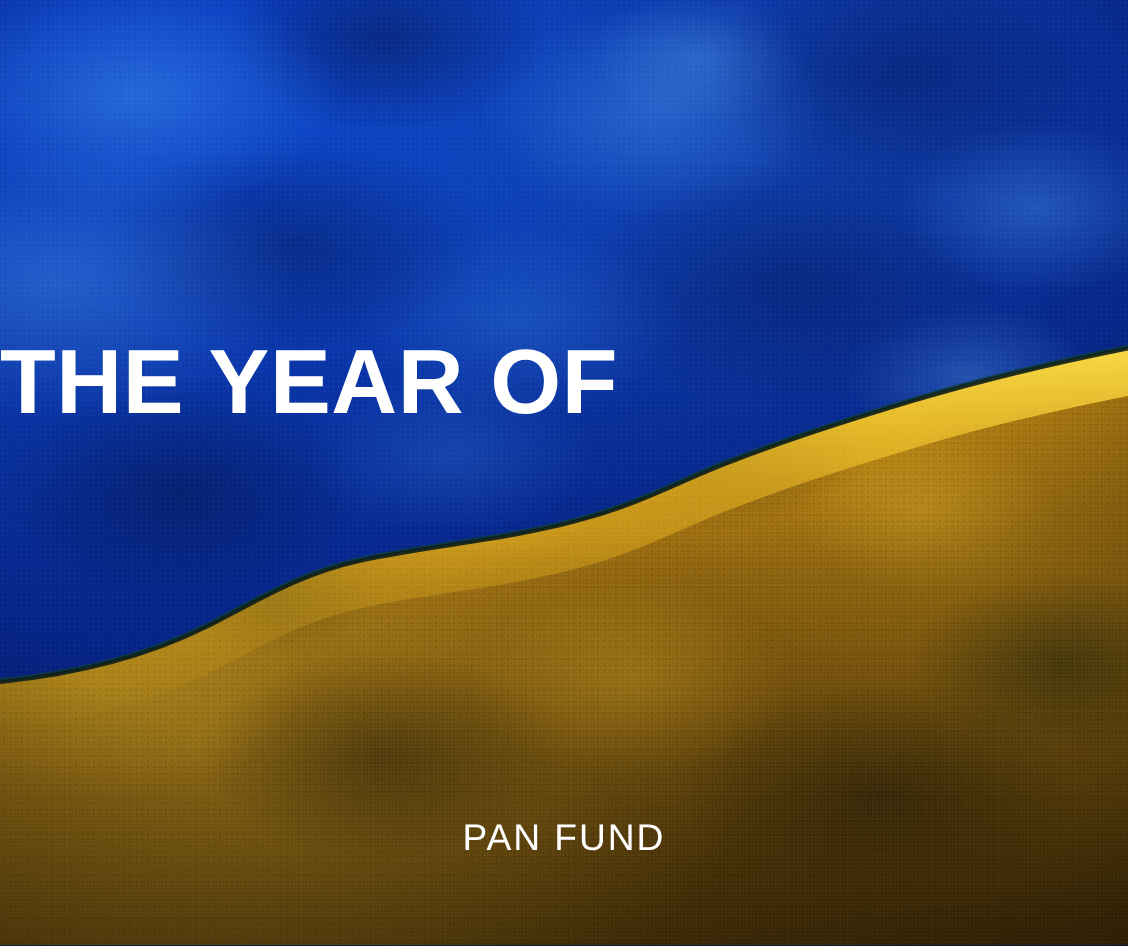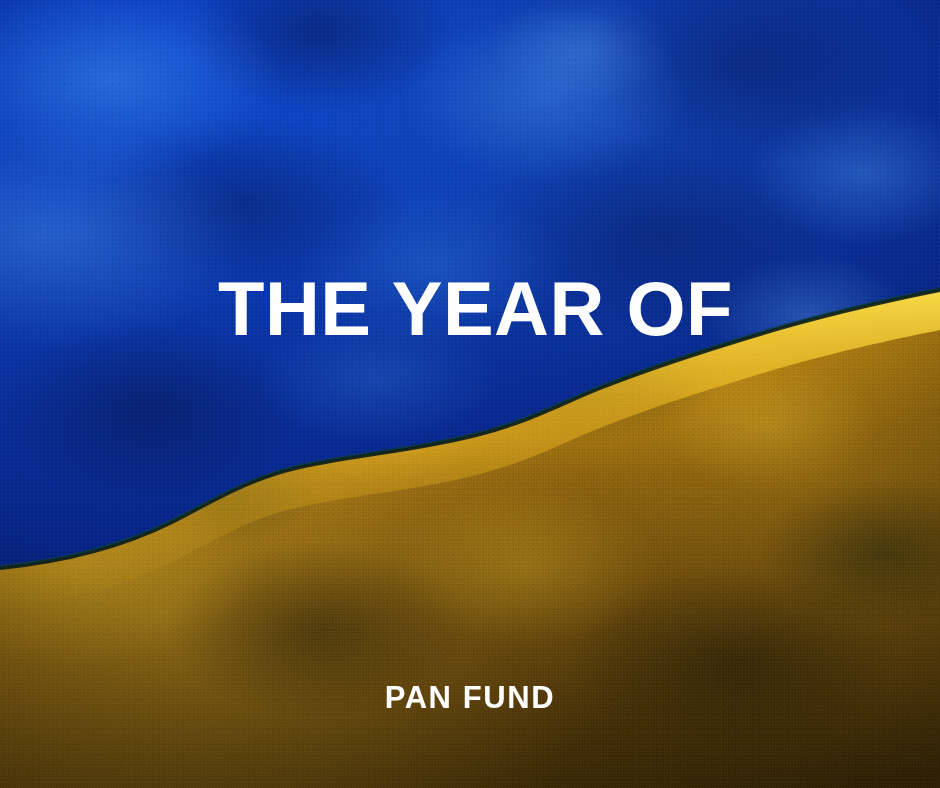--- a/index.html
+++ b/index.html
@@ -101,24 +101,22 @@
   
   .wave-edge{
     position:absolute;inset:0;pointer-events:none;
   }
   .wave-edge svg{display:block;width:940px;height:788px;}
 
   
   .title-block{
     position:absolute;
     left:0;right:0;
-    top:258px;
-    text-align:center;
+    top:268px;
     z-index:6;
-    margin-left:11px;
   }
   .title-line{
     display:block;
     color:#ffffff;
     font-family:"Liberation Sans", sans-serif;
     font-weight:700;
     font-size:76px;
     line-height:1.34;
     letter-spacing:.5px;
     white-space:nowrap;
@@ -128,21 +126,21 @@
   .footer-block{
     position:absolute;
     left:0;right:0;
     bottom:72px;
     text-align:center;
     z-index:6;
   }
   .footer-text{
     color:#ffffff;
     font-family:"Liberation Sans", sans-serif;
-    font-weight:700;
+    font-weight:400;
     font-size:31px;
     letter-spacing:1.6px;
   }
 </style>
 </head>
 <body>
 
 <div id="poster">
 
   <div class="layer blue-base"></div>

